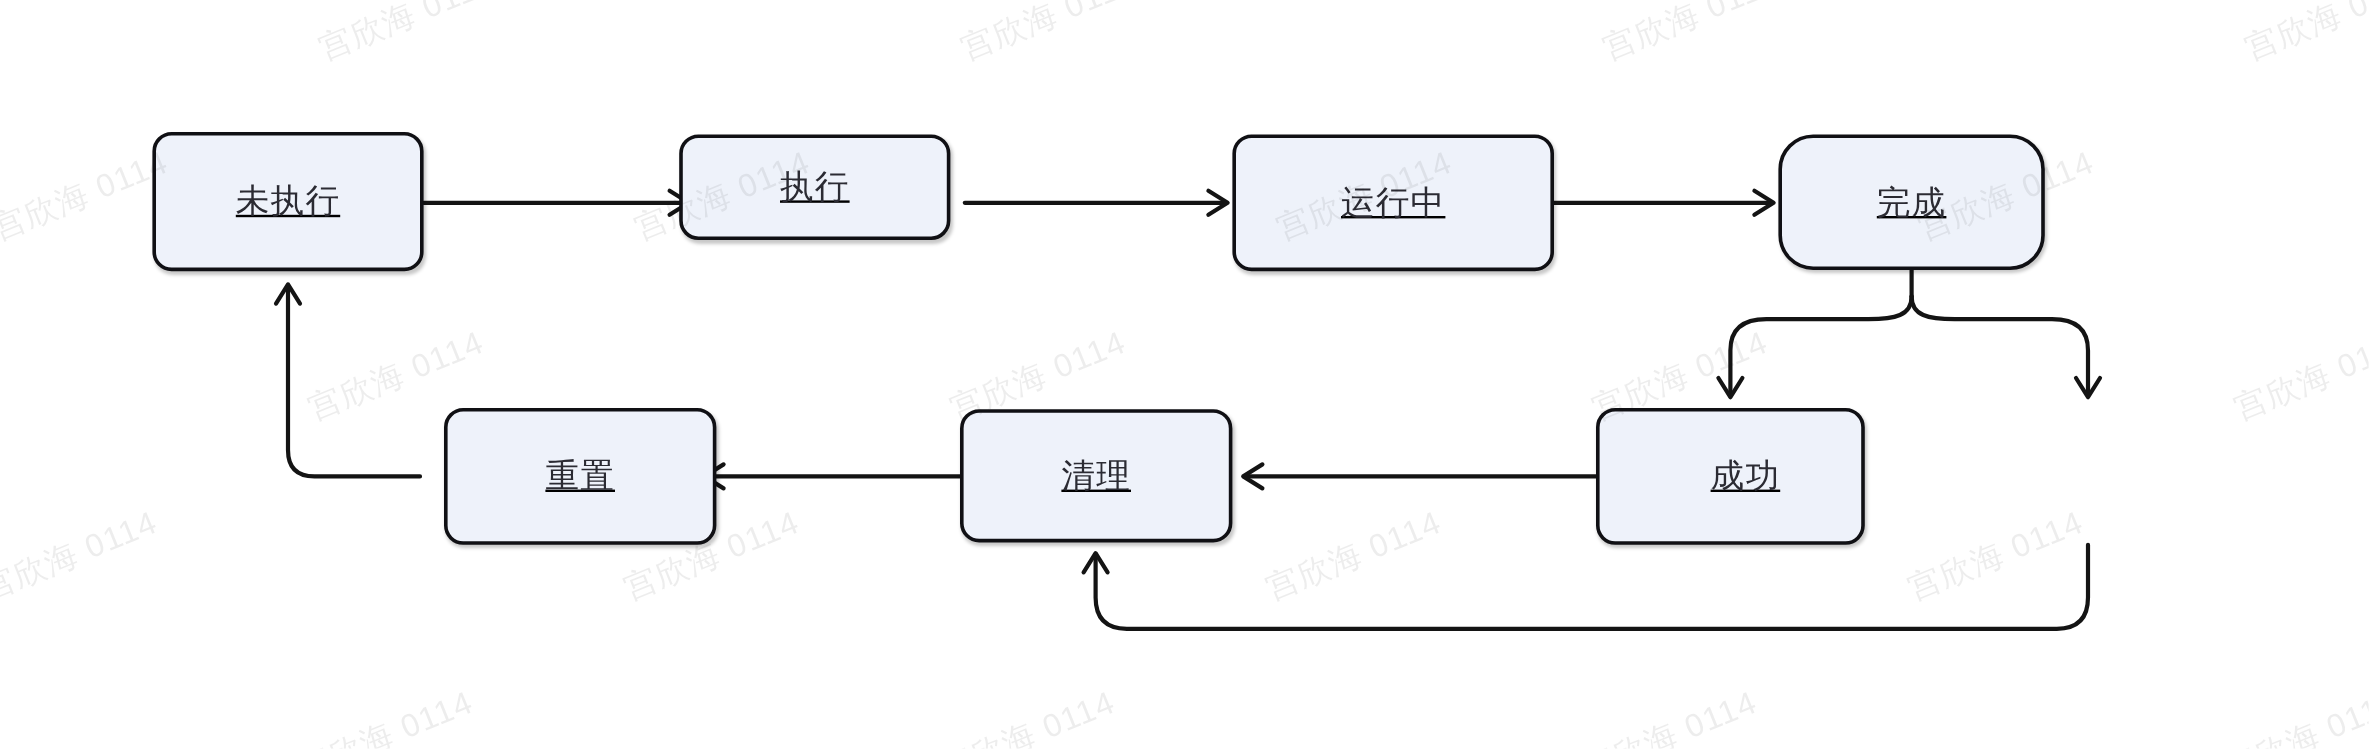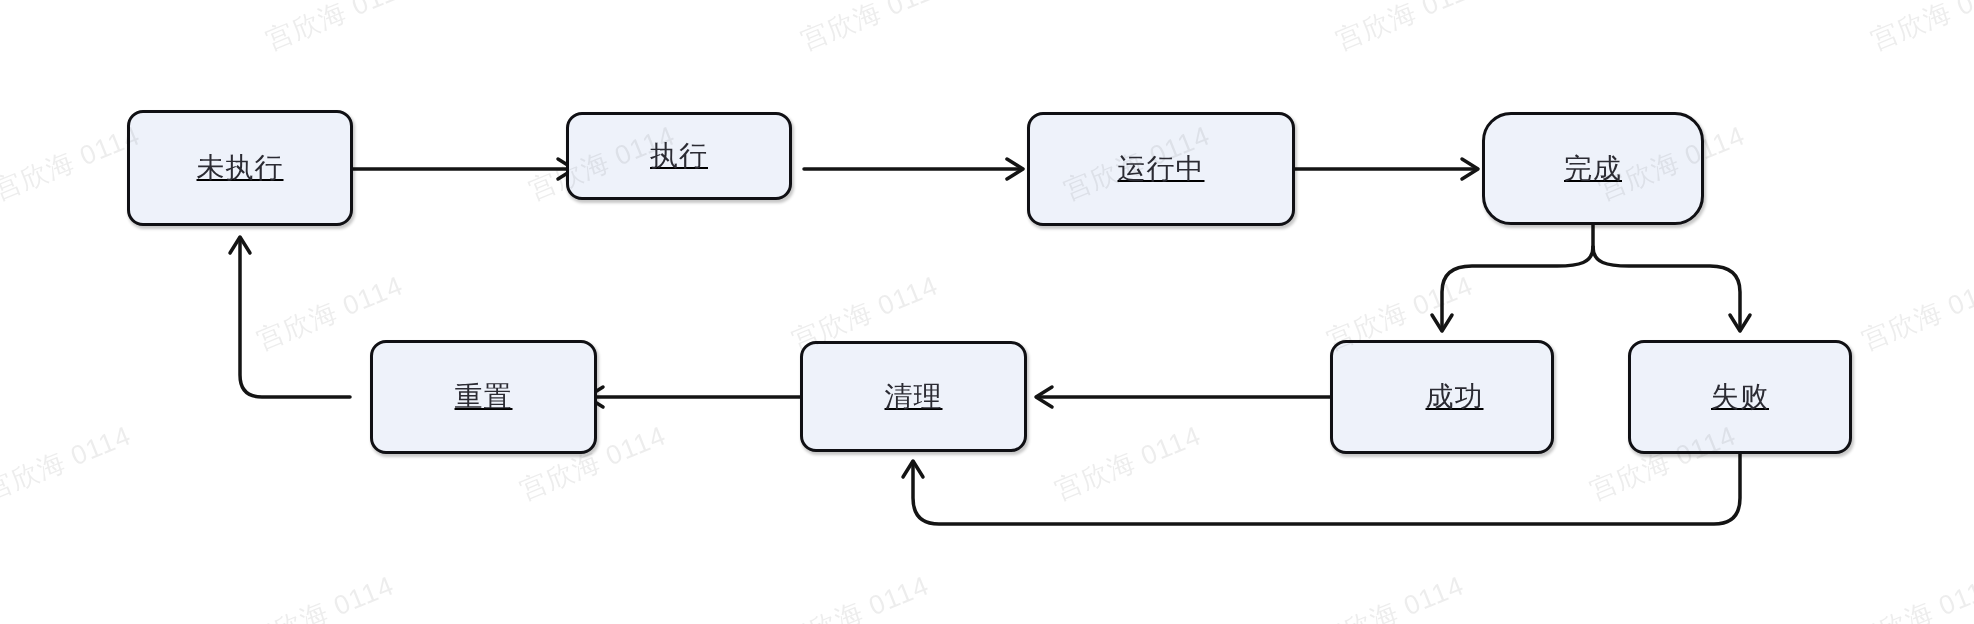--- a/index.html
+++ b/index.html
@@ -94,23 +94,20 @@
   </div>
   <div class="node" id="n-reset">
     <span class="lbl">重置</span>
   </div>
   <div class="node" id="n-cleanup">
     <span class="lbl">清理</span>
   </div>
   <div class="node" id="n-success">
     <span class="lbl">成功</span>
   </div>
-  <div class="node" id="n-failure">
-    <span class="lbl">失败</span>
-  </div>
 
   <div class="wm-layer">
       <span class="wm" style="left: 67px; top: 163px;">宫欣海 0114</span>
       <span class="wm" style="left: 339px; top: 13px;">宫欣海 0114</span>
       <span class="wm" style="left: 58px; top: 463px;">宫欣海 0114</span>
       <span class="wm" style="left: 330px; top: 313px;">宫欣海 0114</span>
       <span class="wm" style="left: 602px; top: 163px;">宫欣海 0114</span>
       <span class="wm" style="left: 874px; top: 13px;">宫欣海 0114</span>
       <span class="wm" style="left: 321px; top: 613px;">宫欣海 0114</span>
       <span class="wm" style="left: 593px; top: 463px;">宫欣海 0114</span>

